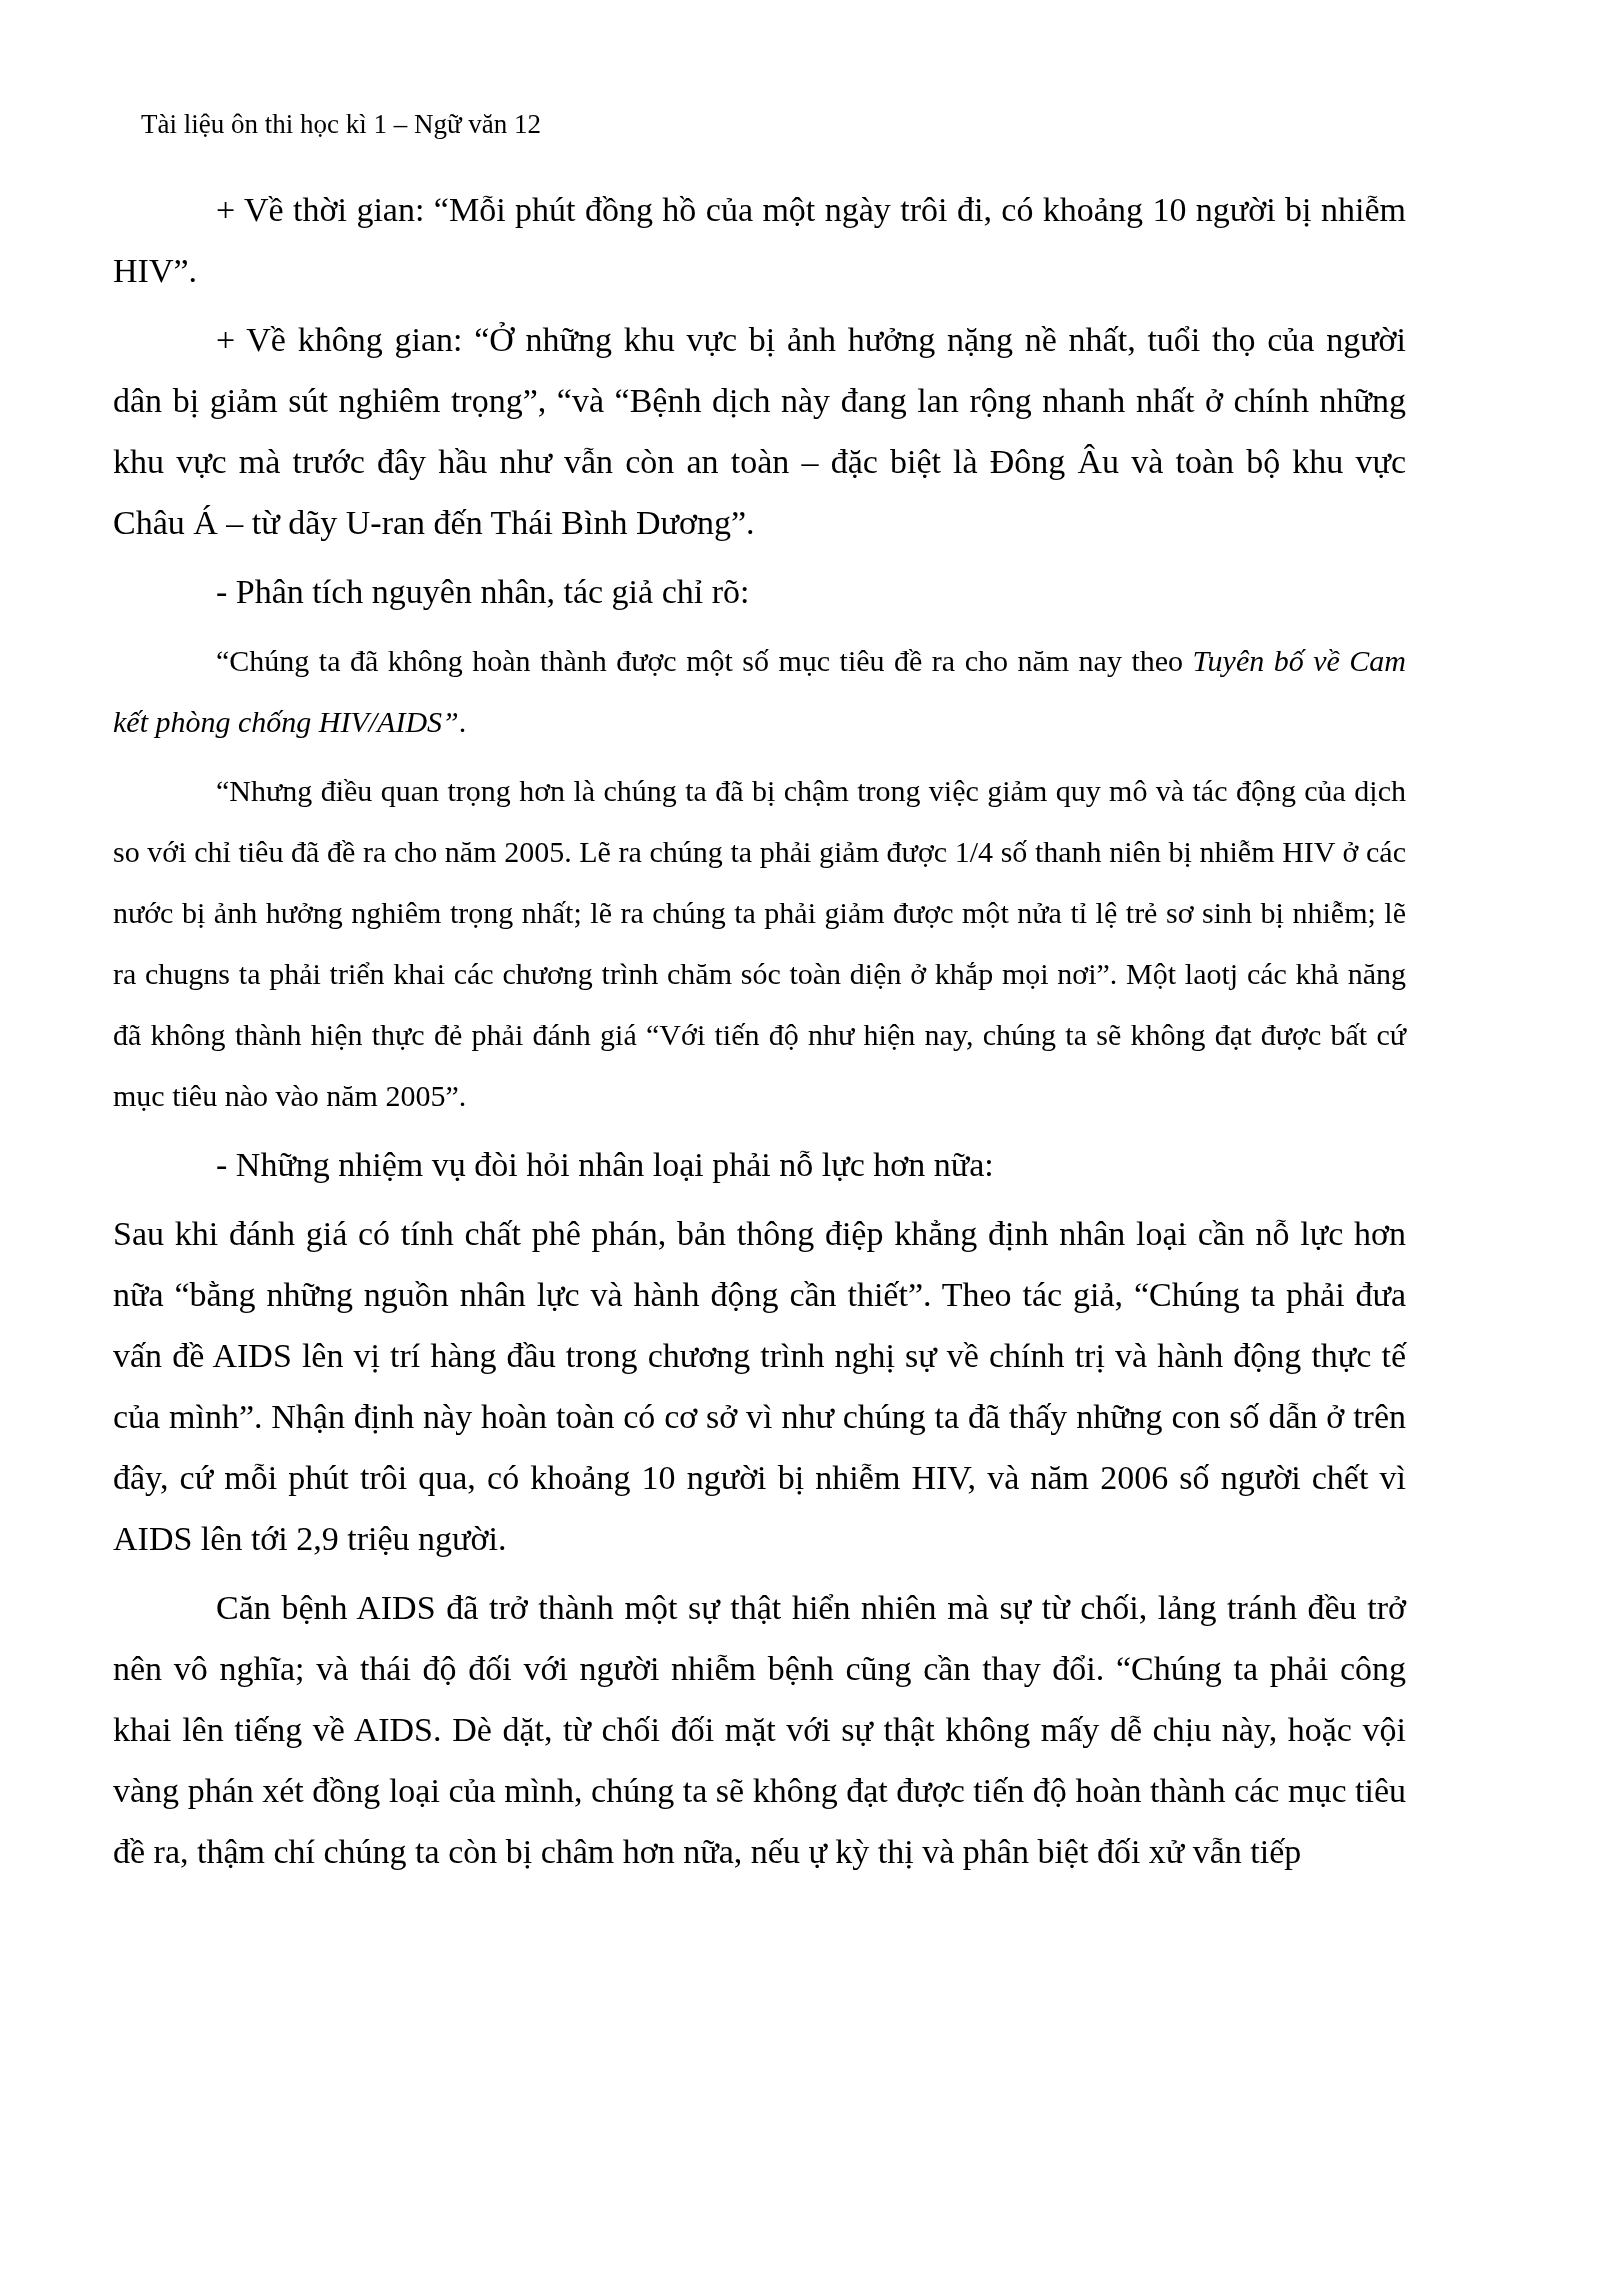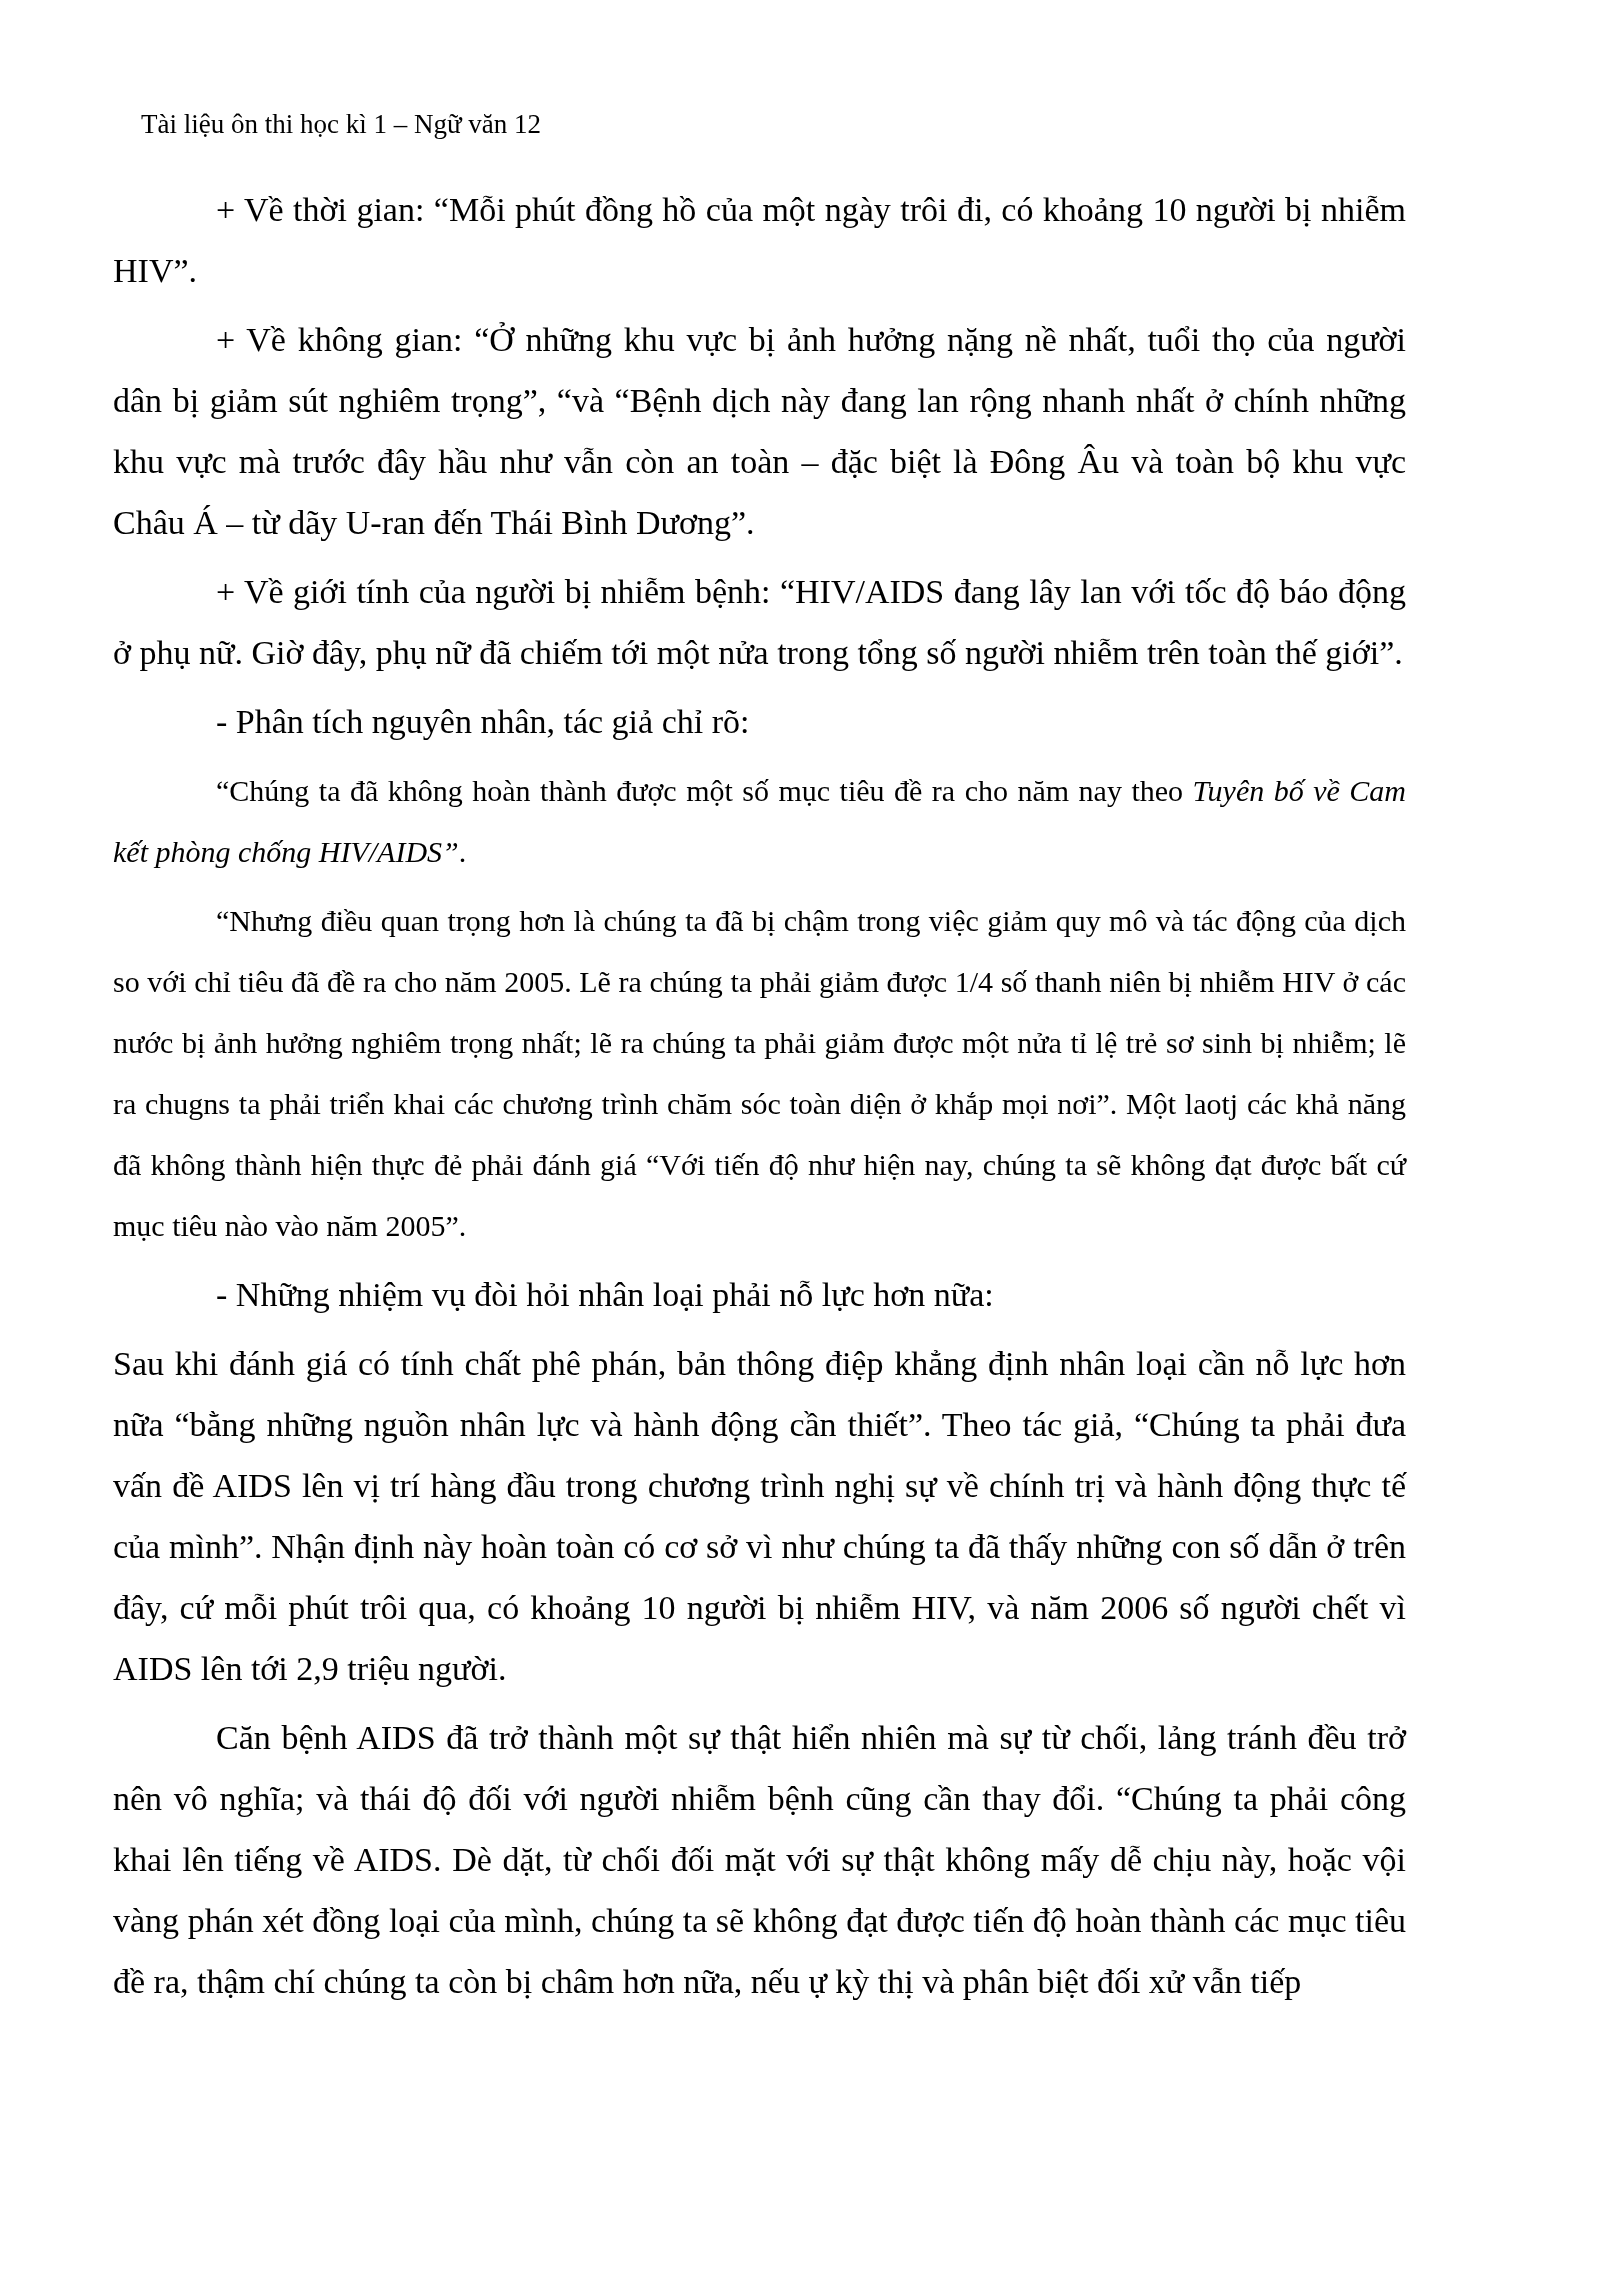--- a/index.html
+++ b/index.html
@@ -50,21 +50,20 @@
 <body>
 
 <div class="page-header">Tài liệu ôn thi học kì 1 – Ngữ văn 12</div>
 
 <div class="page-content">
 
   <p>+  Về thời gian: “Mỗi phút đồng hồ của một ngày trôi đi, có khoảng 10 người bị nhiễm HIV”.</p>
 
   <p>+  Về không gian: “Ở những khu vực bị ảnh hưởng nặng nề nhất, tuổi thọ của người dân bị giảm sút nghiêm trọng”, “và “Bệnh dịch này đang lan rộng nhanh nhất ở chính những khu vực mà trước đây hầu như vẫn còn an toàn – đặc biệt là Đông Âu và toàn bộ khu vực Châu Á – từ dãy U-ran đến Thái Bình Dương”.</p>
 
-  <p>+  Về giới tính của người bị nhiễm bệnh: “HIV/AIDS đang lây lan với tốc độ báo động ở phụ nữ. Giờ đây, phụ nữ đã chiếm tới một nửa trong tổng số người nhiễm trên toàn thế giới”.</p>
 
   <p class="gap-sm">- Phân tích nguyên nhân, tác giả chỉ rõ:</p>
 
   <p class="quote gap-sm">
     <span>“Chúng ta đã không hoàn thành được một số mục tiêu đề ra cho năm nay theo </span><em>Tuyên bố về Cam kết phòng chống HIV/AIDS”</em><span>.</span>
   </p>
 
   <p class="quote gap-md">“Nhưng điều quan trọng hơn là chúng ta đã bị chậm trong việc giảm quy mô và tác động của dịch so với chỉ tiêu đã đề ra cho năm 2005. Lẽ ra chúng ta phải giảm được 1/4 số thanh niên bị nhiễm HIV ở các nước bị ảnh hưởng nghiêm trọng nhất; lẽ ra chúng ta phải giảm được một nửa tỉ lệ trẻ sơ sinh bị nhiễm; lẽ ra chugns ta phải triển khai các chương trình chăm sóc toàn diện ở khắp mọi nơi”. Một laotj các khả năng đã không thành hiện thực đẻ phải đánh giá “Với tiến độ như hiện nay, chúng ta sẽ không đạt được bất cứ mục tiêu nào vào năm 2005”.</p>
 
   <p class="gap-md">- Những nhiệm vụ đòi hỏi nhân loại phải nỗ lực hơn nữa:</p>

